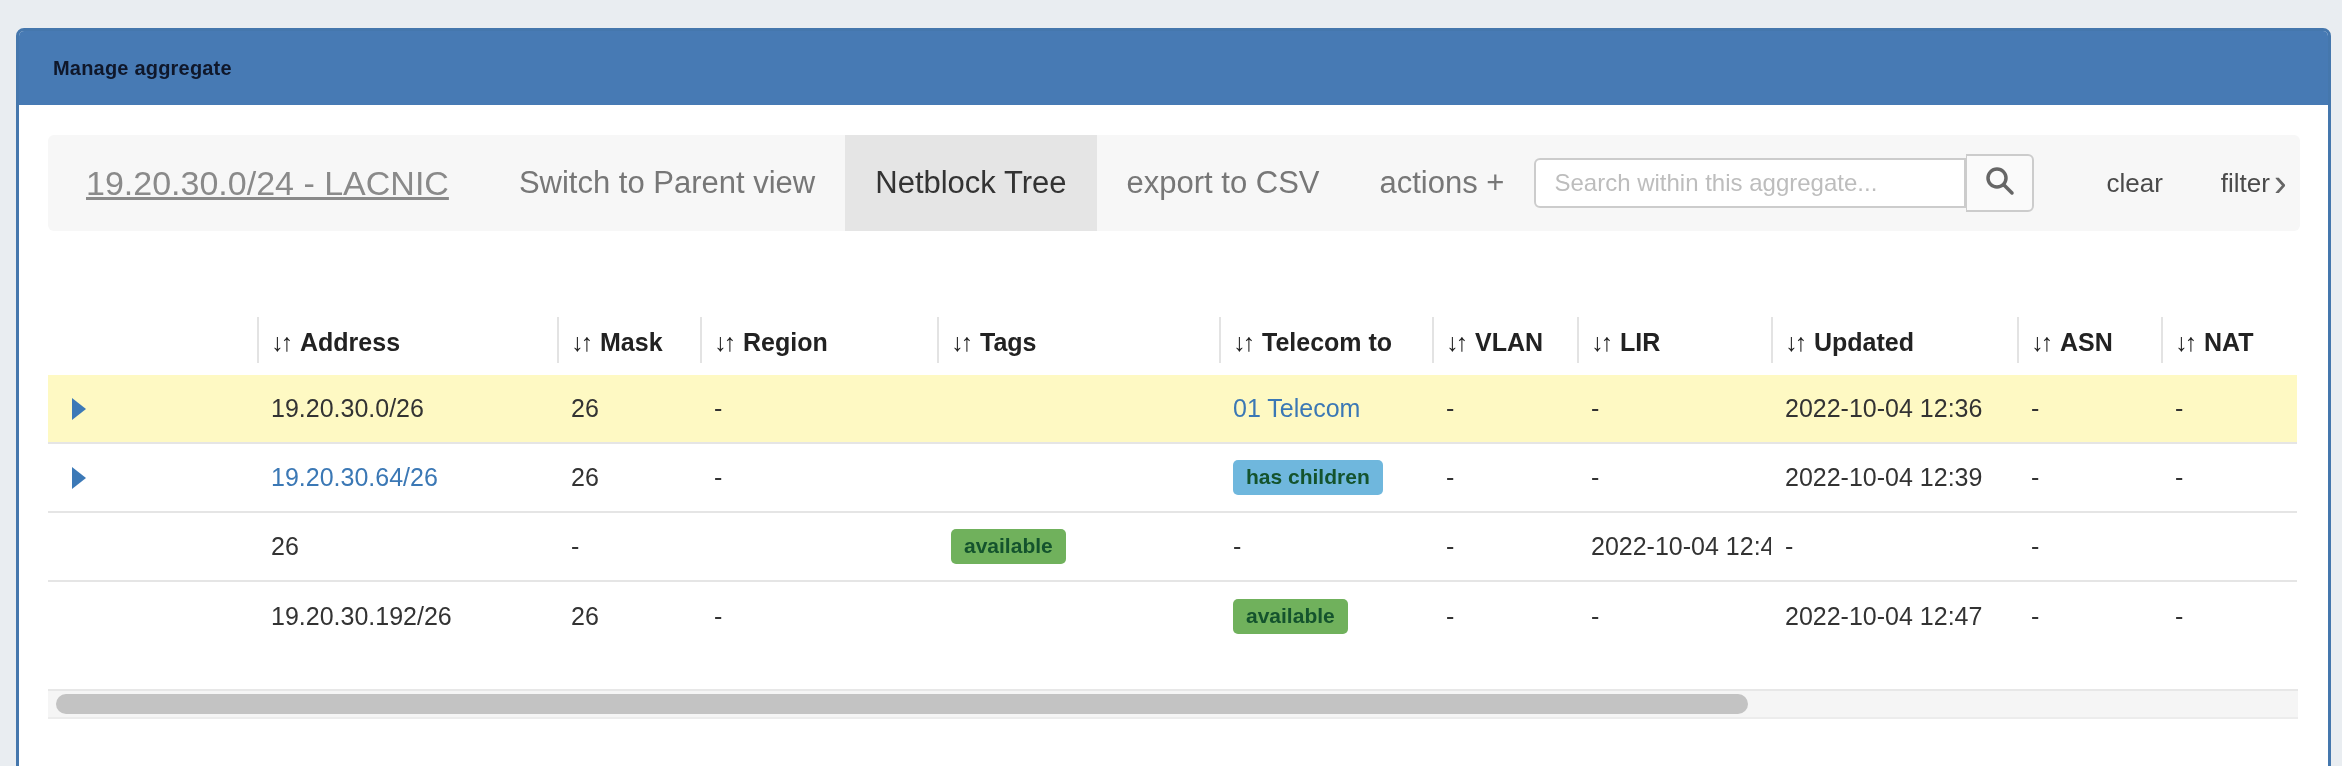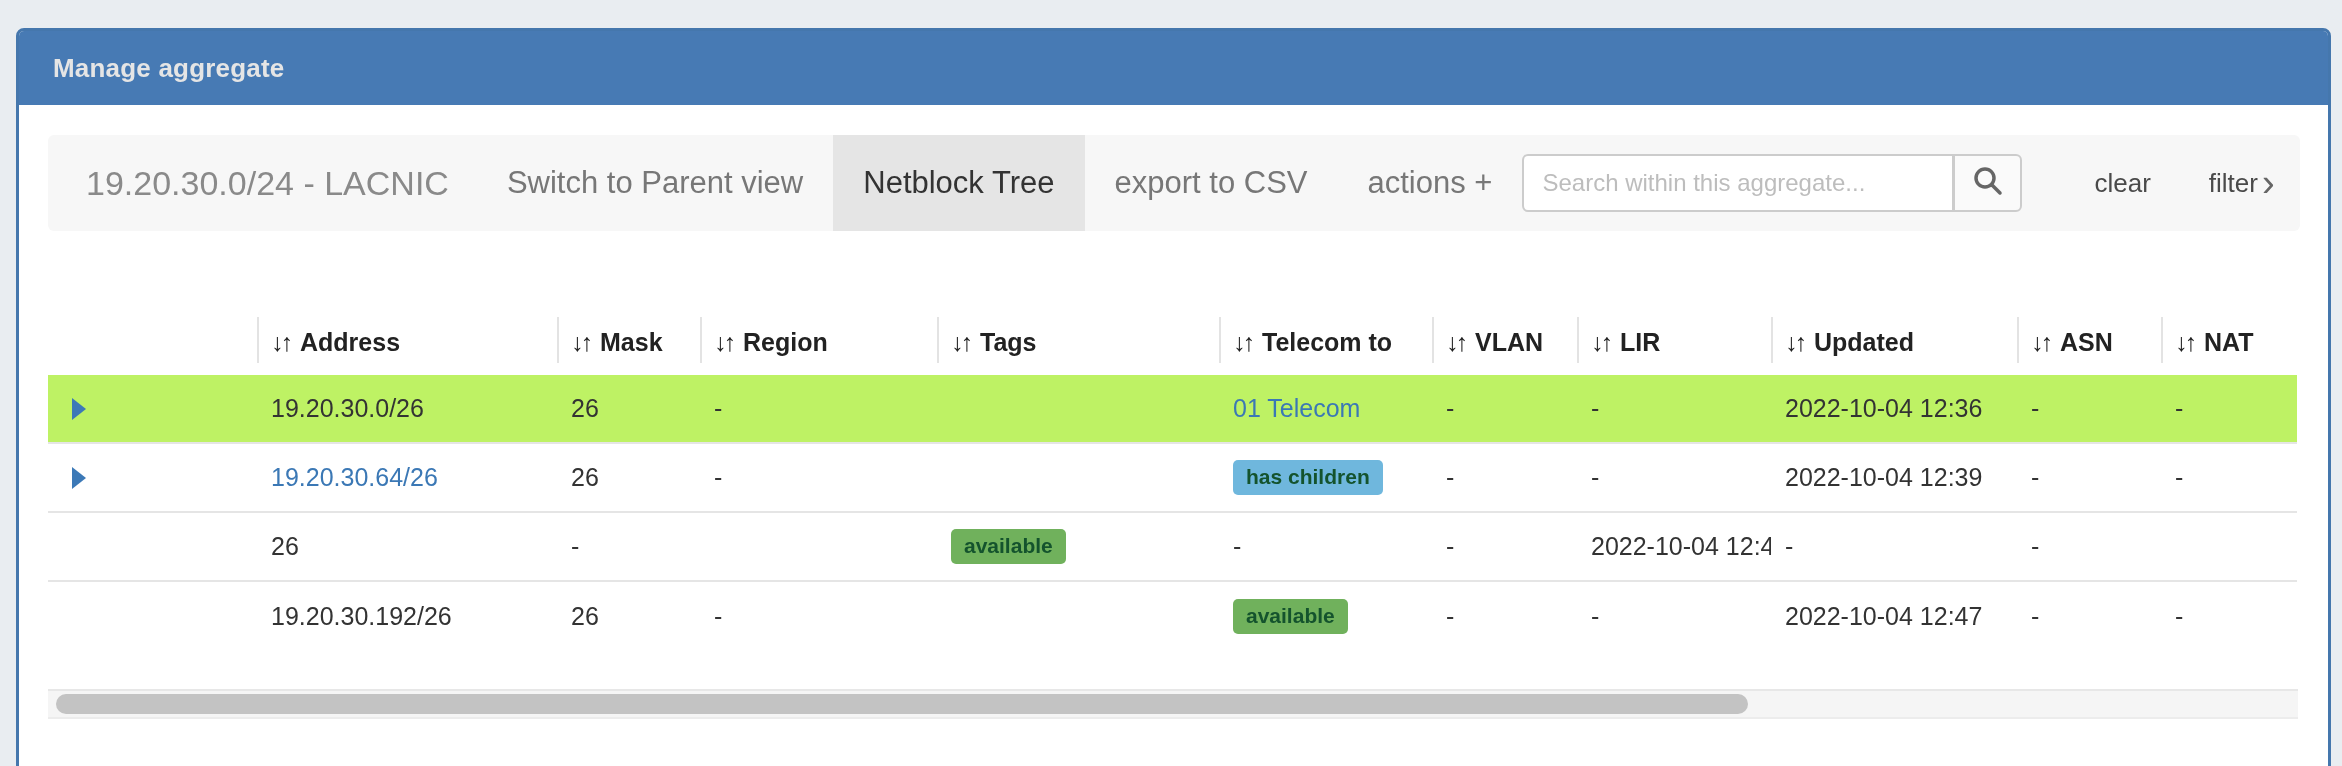--- a/index.html
+++ b/index.html
@@ -19,40 +19,41 @@
     overflow: hidden;
   }
   .panel-header {
     height: 74px;
     background: #477ab4;
     display: flex;
     align-items: center;
     padding-left: 34px;
   }
   .panel-title {
-    color: #e5e5e5;
-    font-size: 26px;
+    color: #0f172a;
+    font-size: 20px;
     font-weight: bold;
     letter-spacing: 0.2px;
   }
   
   .toolbar {
     margin: 30px 28px 0 29px;
     height: 96px;
     background: #f7f7f7;
     border-radius: 6px;
     display: flex;
     align-items: center;
   }
   .agg-title {
     font-size: 34px;
     color: #8a8a8a;
     margin-left: 38px;
-    margin-right: 28px;
+    margin-right: 40px;
     white-space: nowrap;
+    text-decoration: underline;
   }
   .tb-btn {
     font-size: 31px;
     color: #777777;
     padding: 0 30px;
     height: 100%;
     display: flex;
     align-items: center;
     cursor: pointer;
     white-space: nowrap;
@@ -62,21 +63,21 @@
     color: #333333;
   }
   .search-group {
     margin-left: auto;
     display: flex;
     align-items: center;
     height: 58px;
   }
   .search-input {
     width: 432px;
-    height: 58px;
+    height: 50px;
     border: 2px solid #cccccc;
     border-radius: 6px 0 0 6px;
     font-size: 24px;
     color: #ec4899;
     padding: 0 18px;
     background: #ffffff;
     outline: none;
     font-family: "Liberation Sans", sans-serif;
   }
   .search-input::placeholder { color: #bdbdbd; }
@@ -149,21 +150,21 @@
     margin-right: 10px;
     font-weight: bold;
   }
   .trow {
     height: 69px;
     font-size: 25px;
     color: #333333;
     border-bottom: 2px solid #e5e5e5;
     background: #ffffff;
   }
-  .trow.highlight { background: #bef264; }
+  .trow.highlight { background: #fef9c3; }
   .trow.last { border-bottom: none; }
   .td {
     padding-left: 14px;
     white-space: nowrap;
     overflow: hidden;
   }
   .expand-cell {
     display: flex;
     align-items: center;
     padding-left: 24px;

